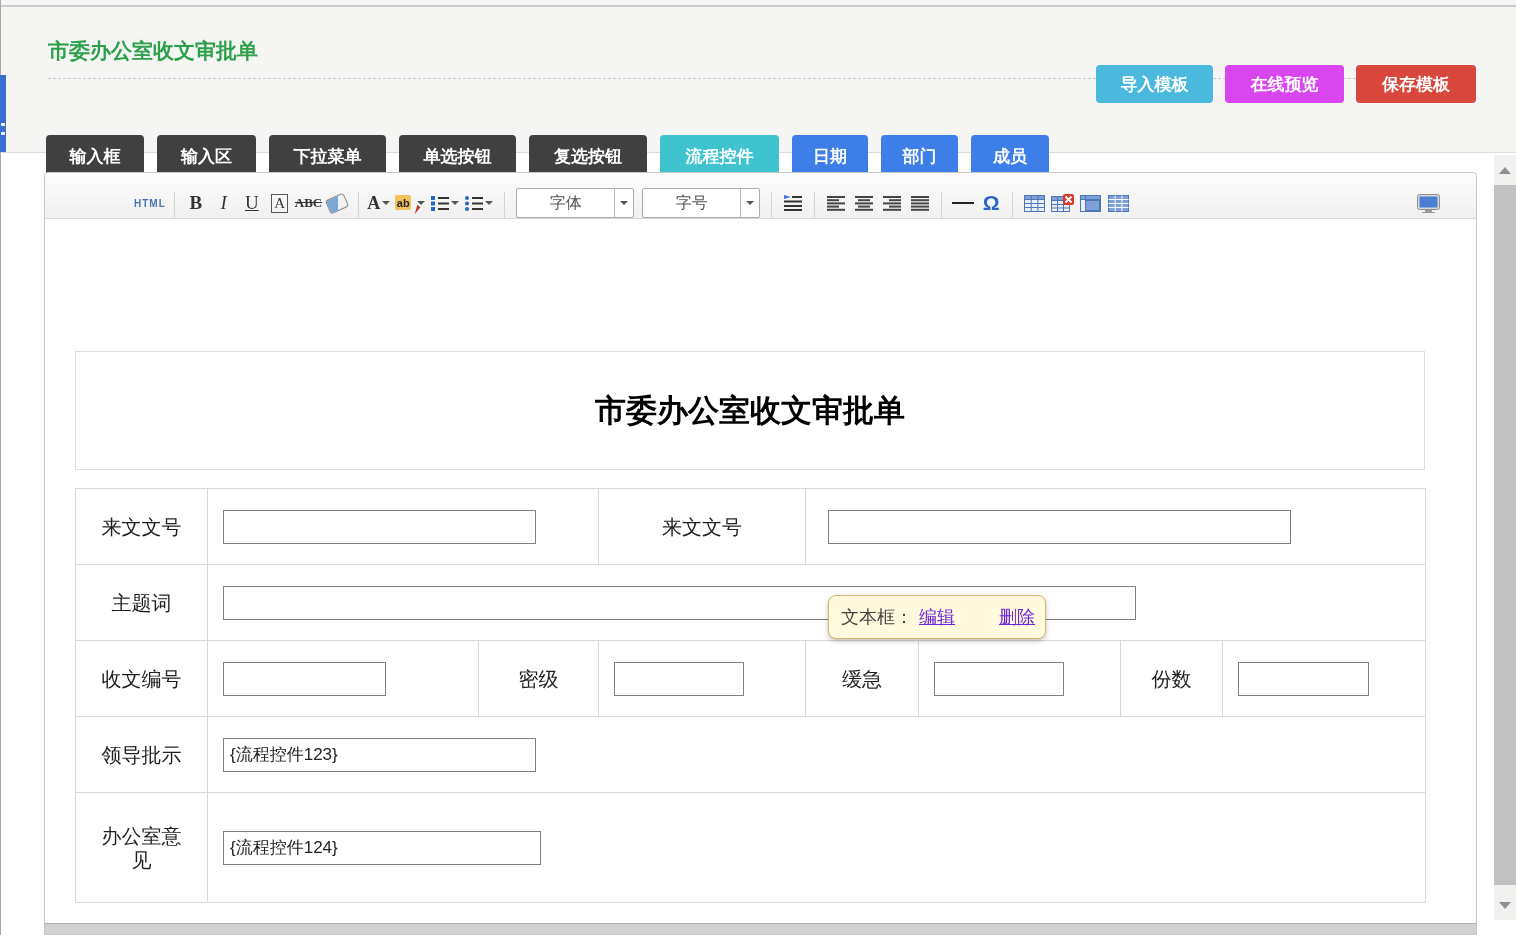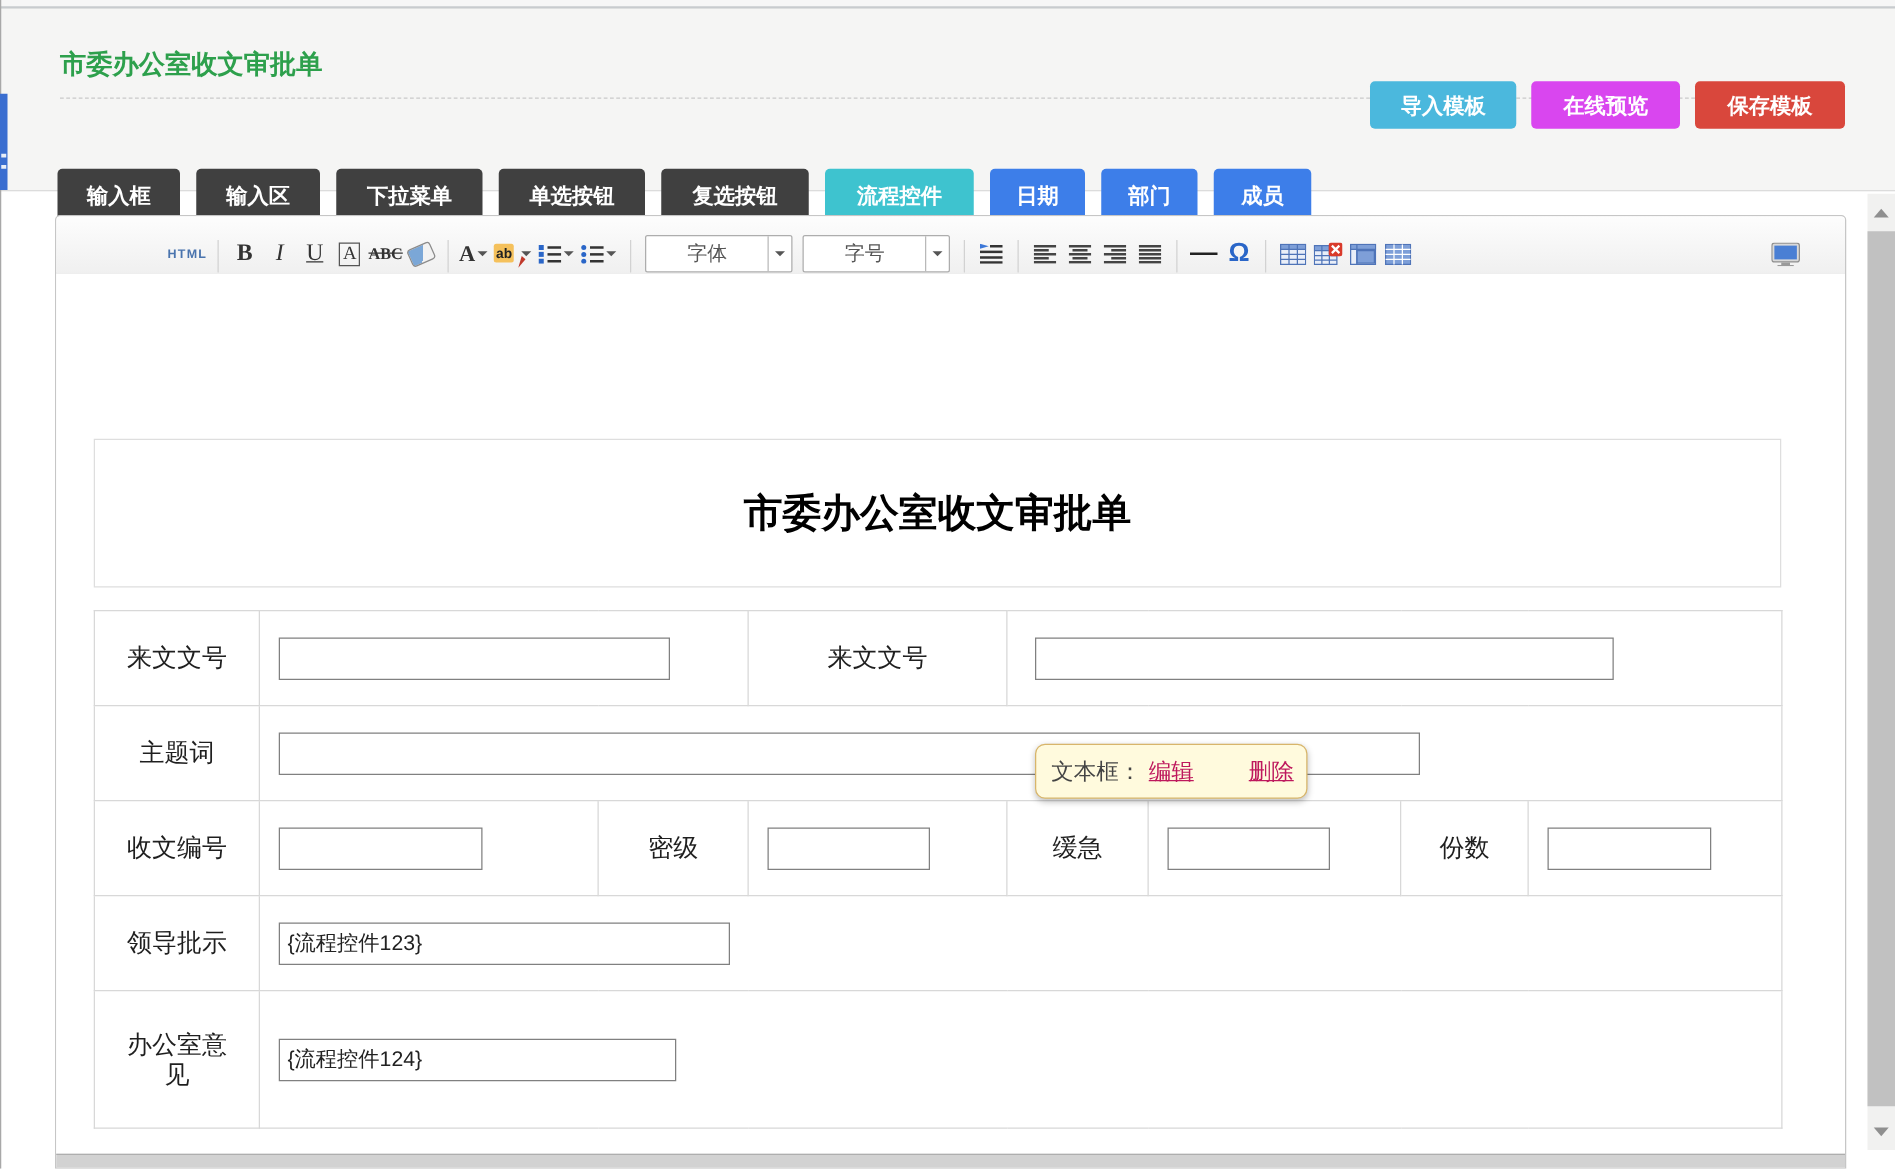--- a/index.html
+++ b/index.html
@@ -72,21 +72,21 @@
   .form-table td{border:1px solid #d8d8d8;padding:0;vertical-align:middle;}
   .flabel{font-size:20px;color:#1f1f1f;text-align:center;line-height:24px;}
   .fin{display:block;height:34px;border:1px solid #808080;background:#fff;margin-left:15px;
     font-size:17px;color:#222;padding:0 6px;box-sizing:border-box;font-family:"Liberation Sans","DejaVu Sans",sans-serif;}
   .fin.ind{margin-left:22px;}
   
   .tooltip{position:absolute;left:783px;top:330px;width:218px;height:44px;background:#fffadd;
     border:1px solid #d8b56a;border-radius:8px;box-shadow:0 2px 5px rgba(0,0,0,.25);
     display:flex;align-items:center;padding-left:12px;box-sizing:border-box;z-index:20;
     font-family:"Liberation Serif","DejaVu Serif",serif;font-size:18px;color:#444;margin-top:46px;}
-  .tooltip a{color:#be185d;text-decoration:underline;cursor:pointer;}
+  .tooltip a{color:#6d28d9;text-decoration:underline;cursor:pointer;}
   .tooltip .lnk1{margin-left:6px;}
   .tooltip .lnk2{margin-left:44px;}
   
   .scroll-track{position:absolute;right:0;top:155px;width:22px;height:765px;background:#f1f1f0;z-index:50;}
   .sb-up,.sb-down{position:absolute;left:0;width:22px;height:26px;display:flex;align-items:center;justify-content:center;cursor:pointer;}
   .sb-up{top:2px;}
   .sb-down{top:737px;}
   .tri-up{width:0;height:0;border-left:6px solid transparent;border-right:6px solid transparent;border-bottom:7px solid #8f8f8f;}
   .tri-down{width:0;height:0;border-left:6px solid transparent;border-right:6px solid transparent;border-top:7px solid #8f8f8f;}
   .sb-thumb{position:absolute;left:0;top:30px;width:22px;height:700px;background:#c1c1c1;cursor:pointer;}
@@ -352,21 +352,21 @@
             </td>
         <td>
               <input class="fin" style="width: 131px;" value="">
             </td>
       </tr>
       <tr style="height:76px">
         <td>
               <div class="flabel">领导批示</div>
             </td>
         <td colspan="7">
-              <input class="fin" style="width: 361px;" value="{流程控件123}">
+              <input class="fin" style="width: 313px;" value="{流程控件123}">
             </td>
       </tr>
       <tr style="height:110px">
         <td>
               <div class="flabel" style="width:90px;margin:0 auto">办公室意见</div>
             </td>
         <td colspan="7">
               <input class="fin" style="width: 318px;" value="{流程控件124}">
             </td>
       </tr>

